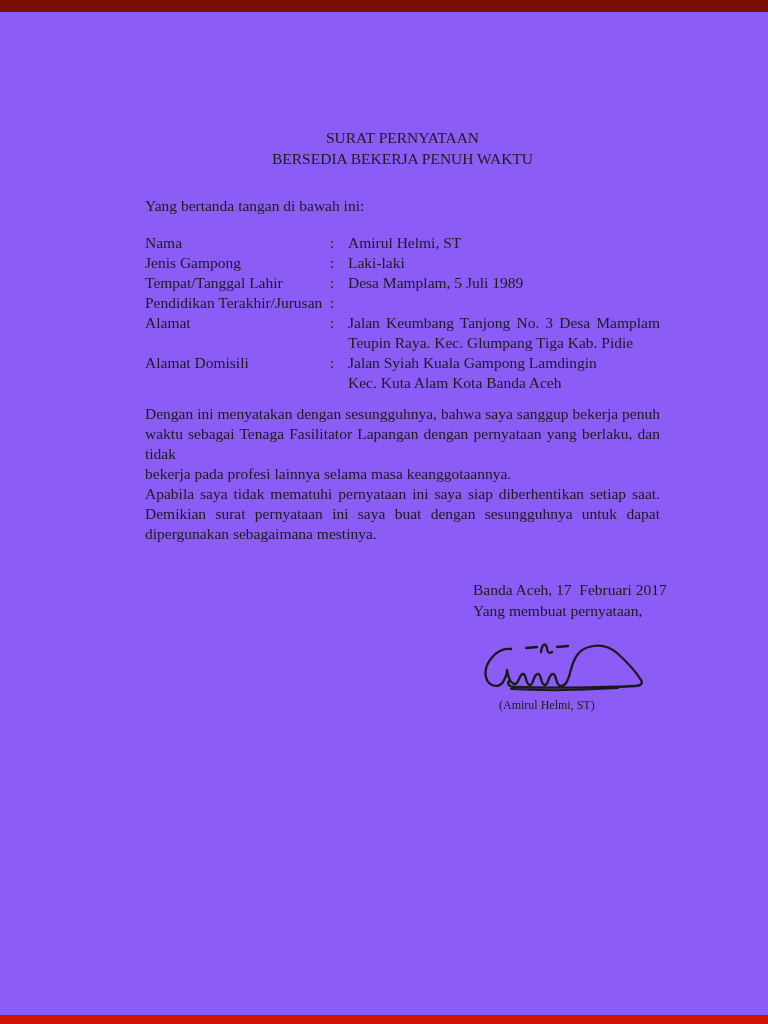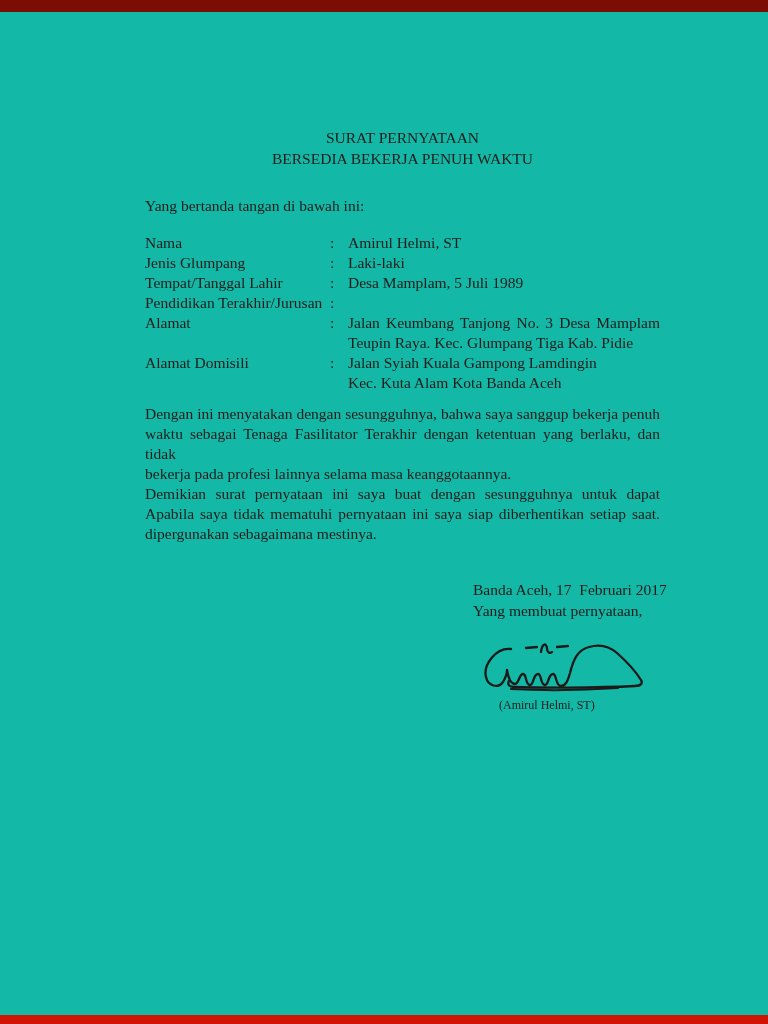--- a/index.html
+++ b/index.html
@@ -1,21 +1,21 @@
 <!DOCTYPE html>
 <html><head>
 <meta charset="utf-8">
 <style>
   html,body{margin:0;padding:0;}
   body{
     width:768px;height:1024px;background:#ffffff;
     font-family:"Liberation Serif","DejaVu Serif",serif;
     color:#1c1c1c;-webkit-font-smoothing:antialiased;
   }
-  .page{position:relative;width:768px;height:1024px;background:#14b8a6;overflow:hidden;}
+  .page{position:relative;width:768px;height:1024px;background:#8b5cf6;overflow:hidden;}
   .bar{position:absolute;left:0;width:768px;}
   .bar-top{top:0;height:12px;background:#7b0e04;}
   .bar-bottom{bottom:0;height:9px;background:#d01505;}
 
   .content{position:absolute;left:145px;top:0;width:515px;font-size:15.5px;line-height:20px;}
 
   .title-block{position:absolute;left:0;top:127px;width:515px;text-align:center;line-height:21px;}
   .intro{position:absolute;left:0;top:196px;width:515px;}
 
   .fields{position:absolute;left:0;top:233px;width:515px;}
@@ -56,21 +56,21 @@
 
       <div class="frow">
         <div class="f-label">Nama</div>
         <div class="f-colon">:</div>
         <div class="f-value">
             <div class="line">Amirul Helmi, ST</div>
           </div>
       </div>
 
       <div class="frow">
-        <div class="f-label">Jenis Glumpang</div>
+        <div class="f-label">Jenis Gampong</div>
         <div class="f-colon">:</div>
         <div class="f-value">
             <div class="line">Laki-laki</div>
           </div>
       </div>
 
       <div class="frow">
         <div class="f-label">Tempat/Tanggal Lahir</div>
         <div class="f-colon">:</div>
         <div class="f-value">
@@ -98,26 +98,26 @@
         <div class="f-value">
             <div class="line">Jalan Syiah Kuala Gampong Lamdingin</div>
             <div class="line">Kec. Kuta Alam Kota Banda Aceh</div>
           </div>
       </div>
 
     </div>
 
     <div class="para1">
         <div class="line stretch">Dengan ini menyatakan dengan sesungguhnya, bahwa saya sanggup bekerja penuh</div>
-        <div class="line stretch">waktu sebagai Tenaga Fasilitator Terakhir dengan ketentuan yang berlaku, dan tidak</div>
+        <div class="line stretch">waktu sebagai Tenaga Fasilitator Lapangan dengan pernyataan yang berlaku, dan tidak</div>
         <div class="line">bekerja pada profesi lainnya selama masa keanggotaannya.</div>
       </div>
     <div class="para2">
+        <div class="line stretch">Apabila saya tidak mematuhi pernyataan ini saya siap diberhentikan setiap saat.</div>
         <div class="line stretch">Demikian surat pernyataan ini saya buat dengan sesungguhnya untuk dapat</div>
-        <div class="line stretch">Apabila saya tidak mematuhi pernyataan ini saya siap diberhentikan setiap saat.</div>
         <div class="line">dipergunakan sebagaimana mestinya.</div>
       </div>
 
   </div>
 
   <div class="closing">
     <div class="date">Banda Aceh, 17  Februari 2017</div>
     <div>Yang membuat pernyataan,</div>
   </div>
 

